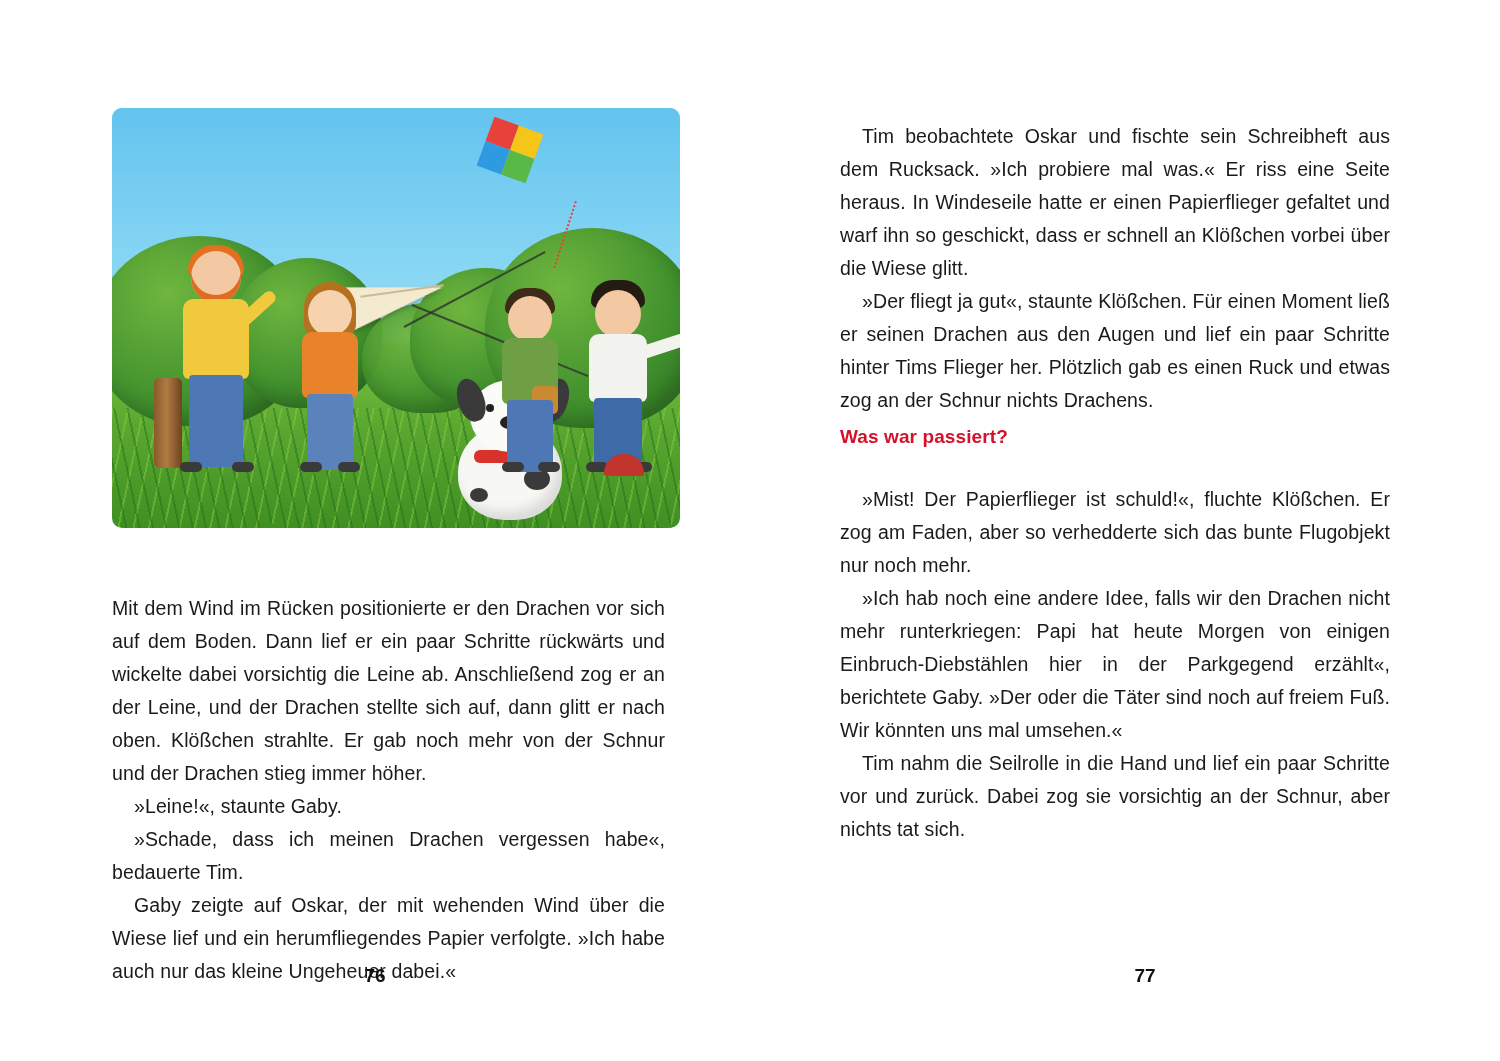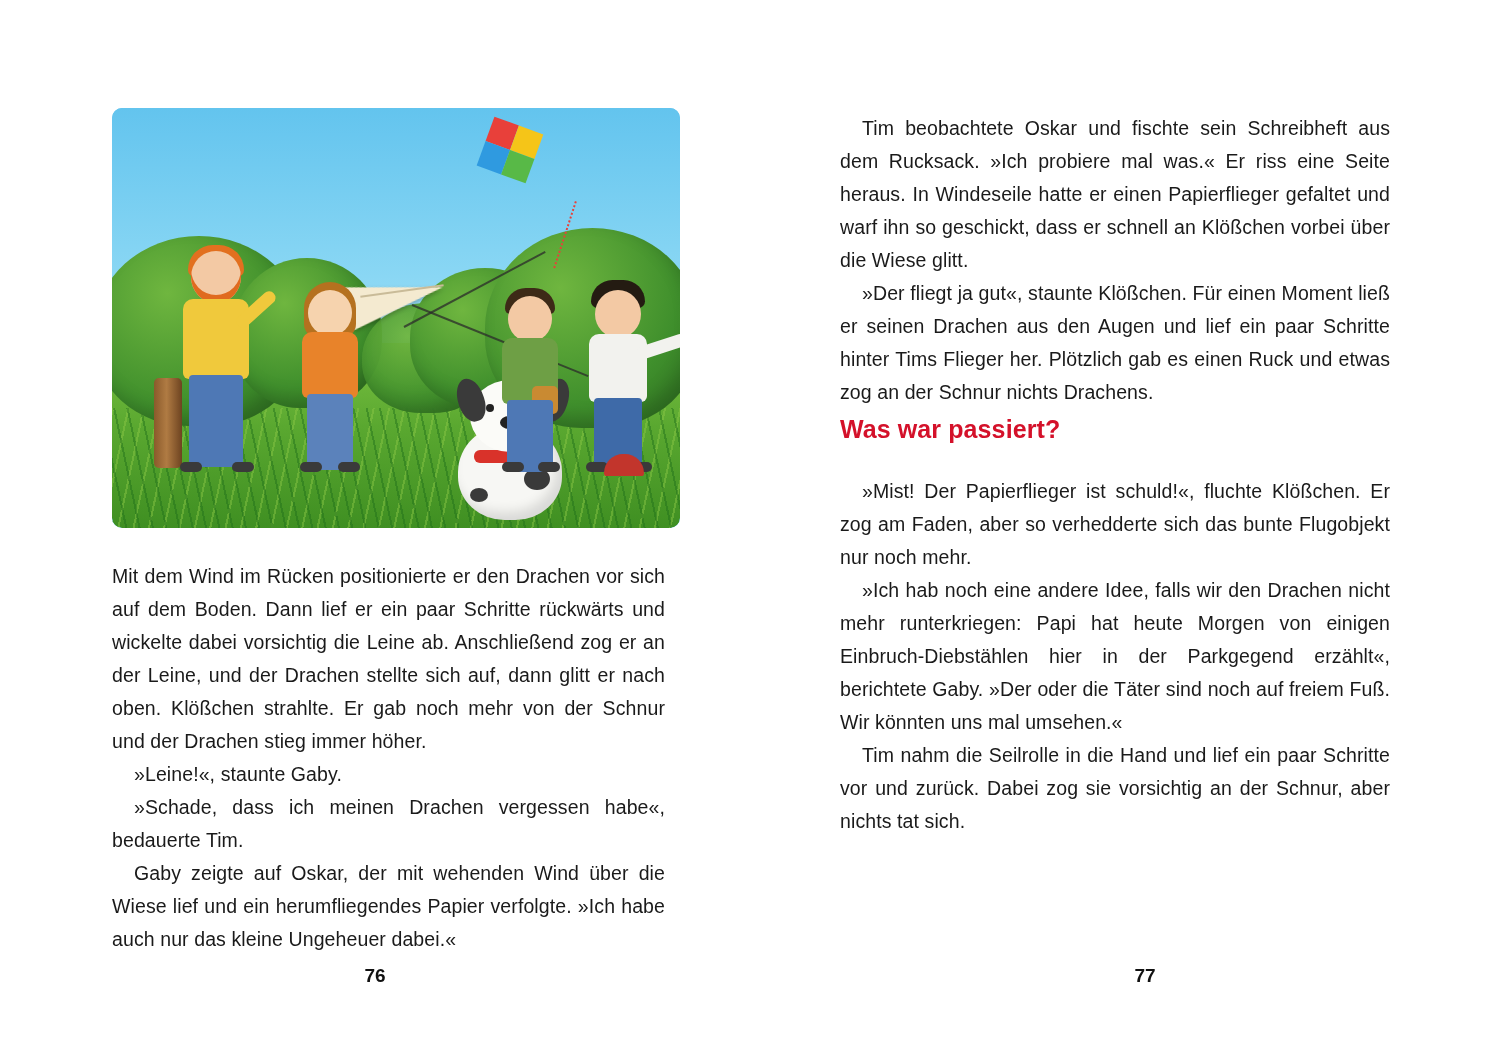--- a/index.html
+++ b/index.html
@@ -202,35 +202,35 @@
   .kid4 .legs { top: 110px; width: 48px; height: 74px; background: #3e6aa8; }
   .kid4 .arm { position: absolute; top: 52px; right: -26px; width: 52px; height: 13px; background: #f2f2ee; border-radius: 7px; transform: rotate(-18deg); }
   .cap {
     position: absolute; left: 492px; bottom: 52px;
     width: 40px; height: 22px; background: #c2352c;
     border-radius: 20px 20px 3px 3px;
   }
 
   
   .body-text {
-    margin-top: 32px;
+    margin-top: 64px;
     font-size: 19.5px;
     line-height: 33px;
     text-align: justify;
     color: #1a1a1a;
     letter-spacing: .1px;
   }
-  .page-right .body-text { margin-top: 4px; }
+  .page-right .body-text { margin-top: 12px; }
   .body-text p { margin: 0; }
   .body-text p.indent { text-indent: 22px; }
   .callout {
     margin: 0;
     color: #d4112a;
     font-weight: bold;
-    font-size: 25px;
+    font-size: 19px;
     line-height: 40px;
   }
   .gap { height: 26px; }
   .folio {
     position: absolute;
     bottom: 74px;
     width: 100%;
     left: 0;
     text-align: center;
     font-size: 19px;

